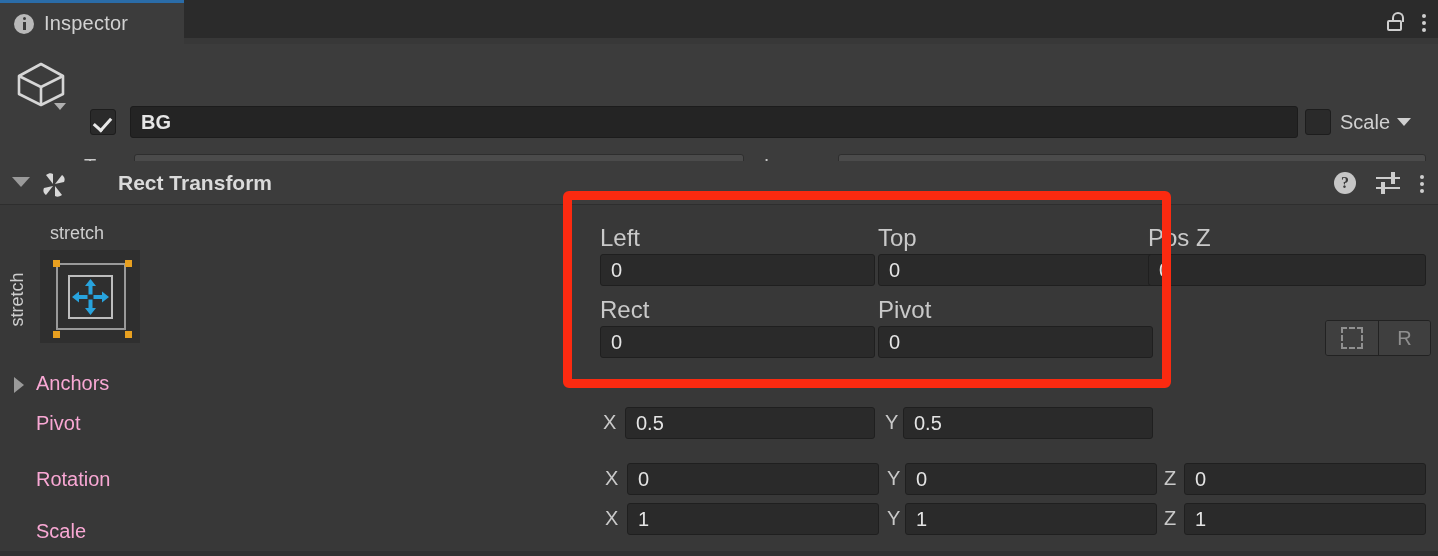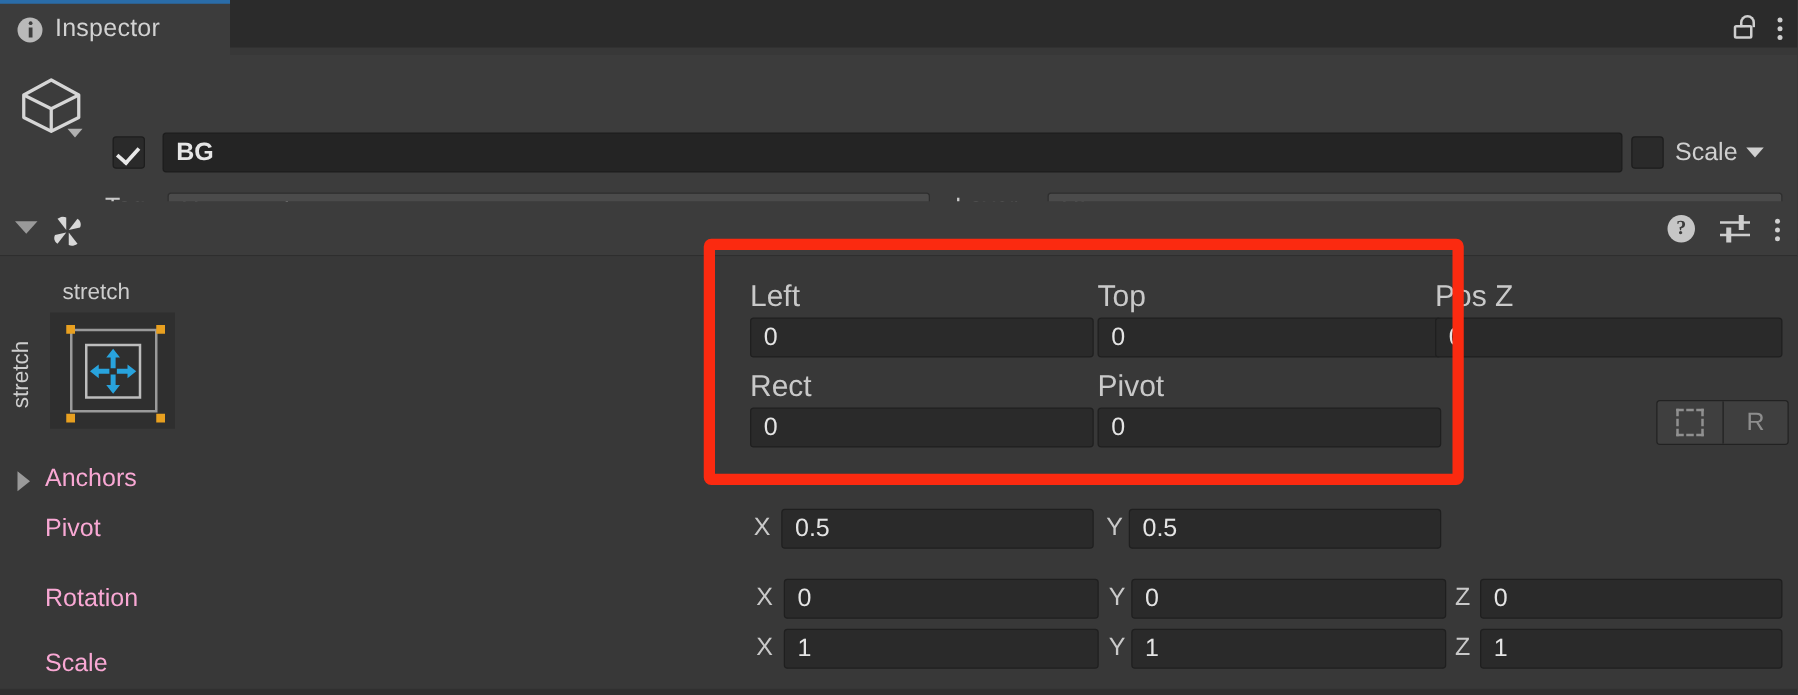--- a/index.html
+++ b/index.html
@@ -325,20 +325,21 @@
   <div id="comp-header">
     <div id="comp-foldout"></div>
     <div id="comp-icon">
       <svg width="28" height="24" viewBox="0 0 28 24">
         <path d="M13 11 L6 2 C9 0 11 0 13 1 Z" fill="#d8d8d8"></path>
         <path d="M15 11 L22 2 C25 4 25 7 24 9 Z" fill="#d8d8d8"></path>
         <path d="M13 13 L6 22 C3 20 3 17 4 15 Z" fill="#d8d8d8"></path>
         <path d="M15 13 L22 22 C19 24 17 24 15 23 Z" fill="#d8d8d8"></path>
       </svg>
     </div>
+    <div id="comp-title">Rect Transform</div>
     <div id="comp-right-icons">
       <span class="help-icon">?</span>
       <span class="preset-icon">
         <span class="ln"></span>
           <span class="ln"></span>
         <span class="kn a"></span>
           <span class="kn b"></span>
       </span>
       <span class="kebab-icon">
         <i></i>

